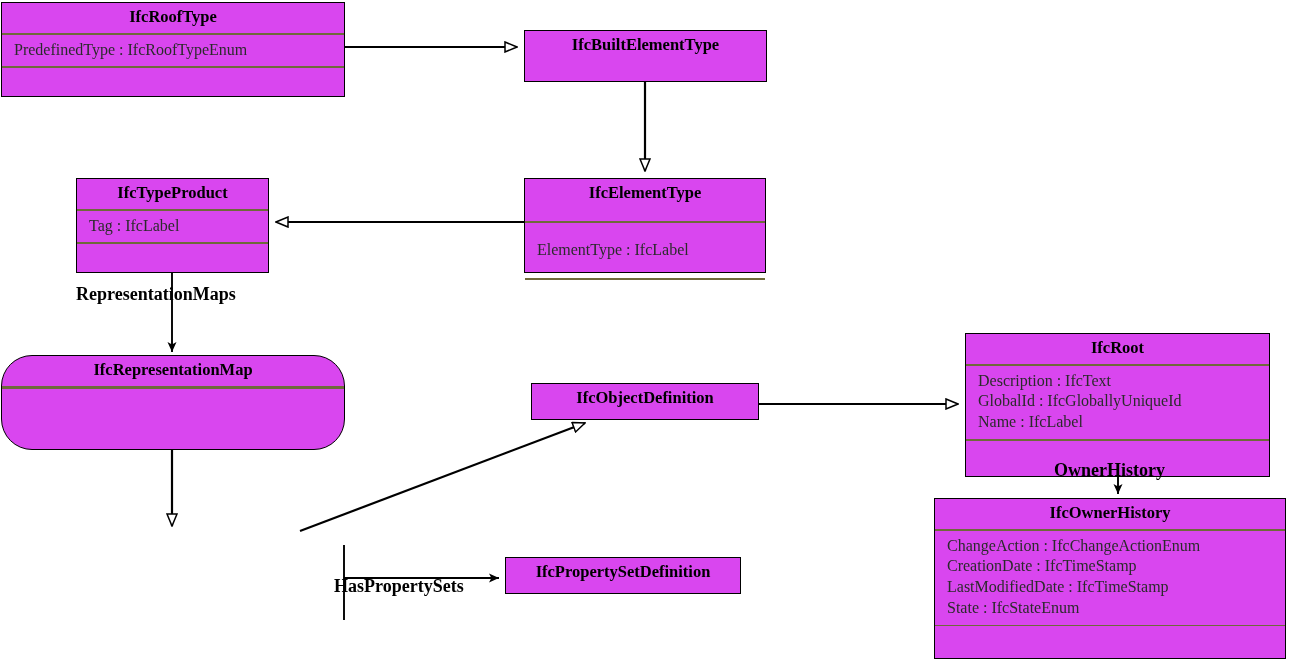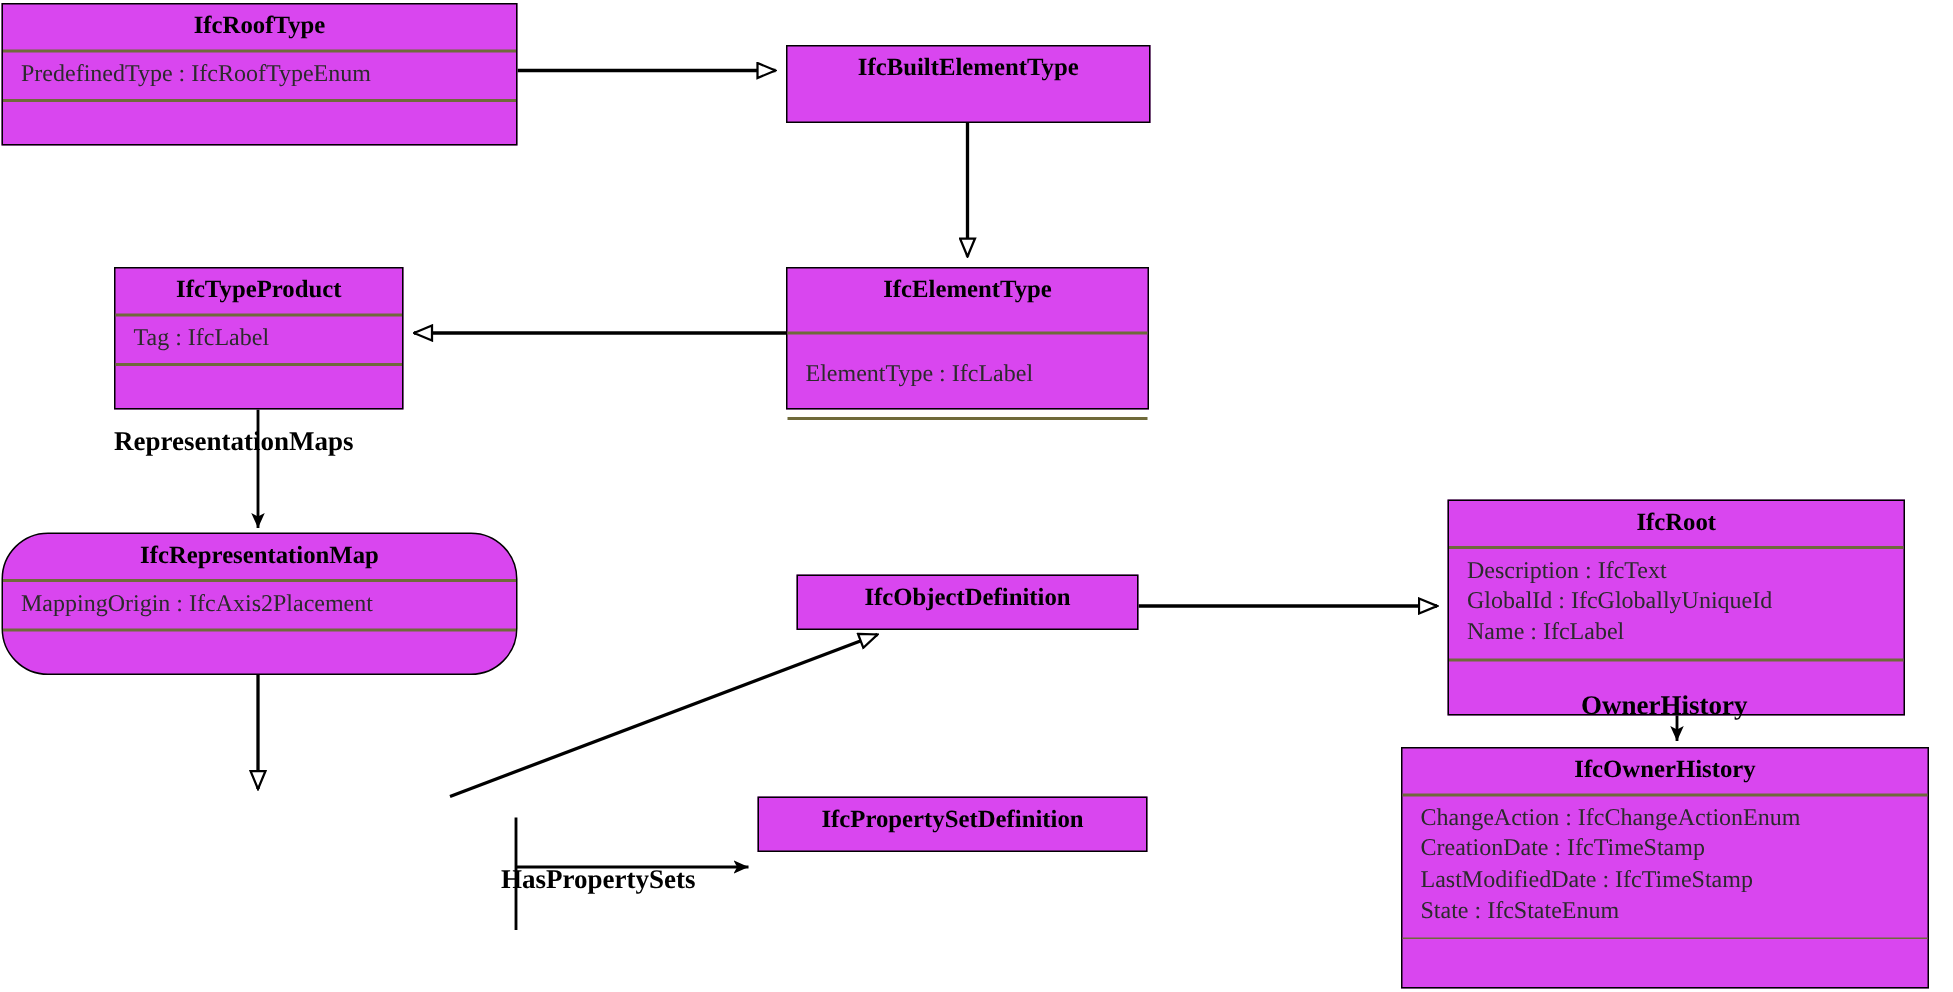--- a/index.html
+++ b/index.html
@@ -157,23 +157,20 @@
     <div class="uml-attrs">
       <span class="uml-attr">ElementType : IfcLabel</span>
     </div>
     <div class="uml-sep"></div>
     <div class="uml-empty"></div>
   </div>
 
   <div class="uml-class" style="left:1px; top:355px; width:344px; height:95px;border-radius:31px;">
     <div class="uml-title">IfcRepresentationMap</div>
     <div class="uml-sep"></div>
-    <div class="uml-attrs">
-      <span class="uml-attr">MappingOrigin : IfcAxis2Placement</span>
-    </div>
     <div class="uml-sep"></div>
     <div class="uml-empty"></div>
   </div>
 
   <div class="uml-class" style="left:531px; top:383px; width:228px; height:37px;">
     <div class="uml-title">IfcObjectDefinition</div>
   </div>
 
   <div class="uml-class" style="left:965px; top:333px; width:305px; height:144px;">
     <div class="uml-title">IfcRoot</div>
@@ -181,21 +178,21 @@
     <div class="uml-attrs">
       <span class="uml-attr">Description : IfcText</span>
       <span class="uml-attr">GlobalId : IfcGloballyUniqueId</span>
       <span class="uml-attr">Name : IfcLabel</span>
     </div>
     <div class="uml-sep"></div>
     <div class="uml-empty"></div>
   </div>
 
 
-  <div class="uml-class" style="left:505px; top:531px; width:260px; height:37px;">
+  <div class="uml-class" style="left:505px; top:557px; width:236px; height:37px;">
     <div class="uml-title">IfcPropertySetDefinition</div>
   </div>
 
   <div class="uml-class" style="left:934px; top:498px; width:352px; height:161px;">
     <div class="uml-title">IfcOwnerHistory</div>
     <div class="uml-sep"></div>
     <div class="uml-attrs">
       <span class="uml-attr">ChangeAction : IfcChangeActionEnum</span>
       <span class="uml-attr">CreationDate : IfcTimeStamp</span>
       <span class="uml-attr">LastModifiedDate : IfcTimeStamp</span>

